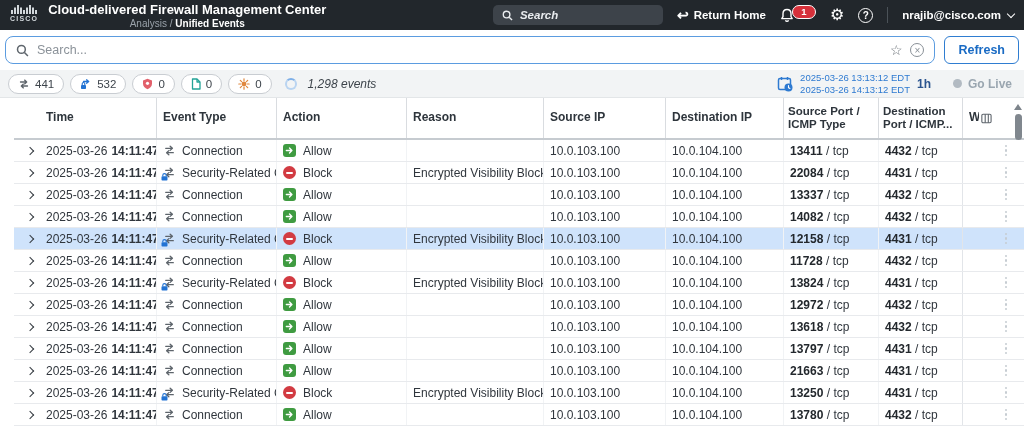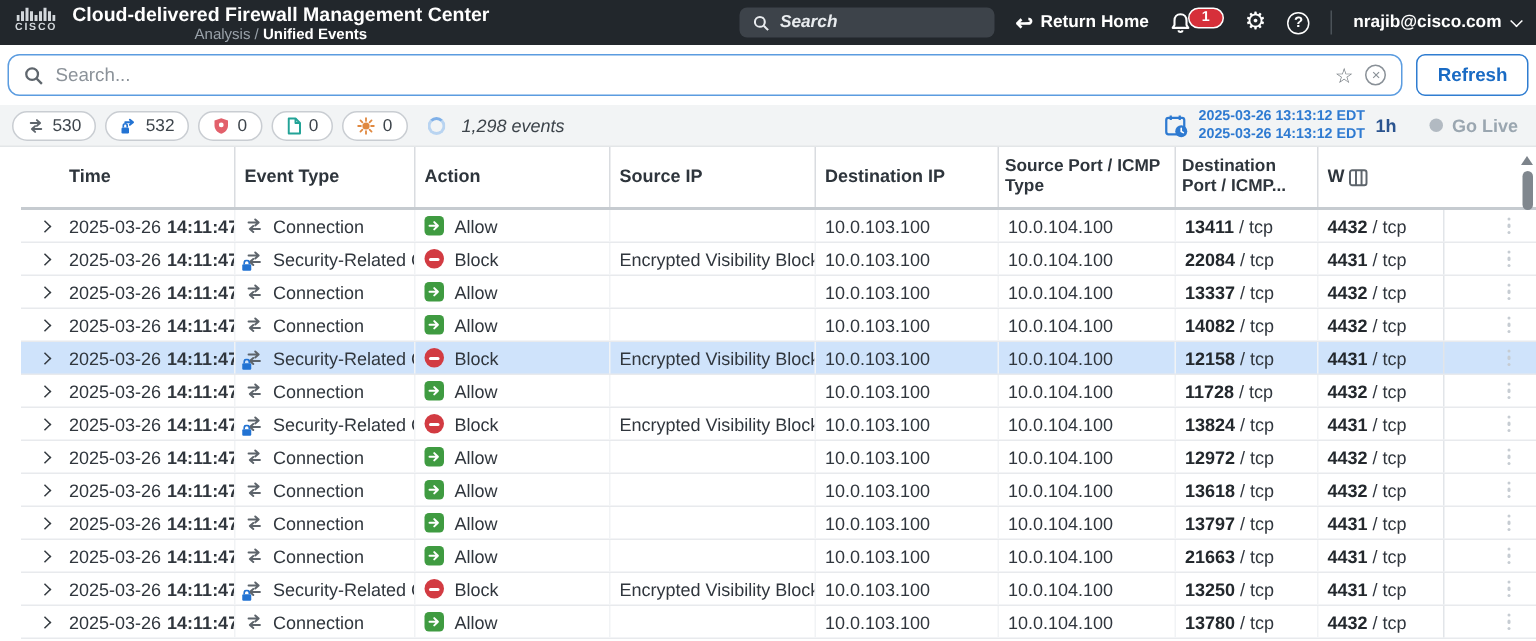--- a/index.html
+++ b/index.html
@@ -51,21 +51,21 @@
   
   .chips-row { height:28px; background:#f2f4f5; display:flex; align-items:center;
     padding:0 8px; gap:6px; border-bottom:1px solid #e3e6e8; }
   .chip { background:#fff; border:1px solid #c9cdd2; border-radius:12px; height:20px;
     padding:0 9px; display:flex; align-items:center; gap:5px; font-size:11.5px;
     color:#3d444b; cursor:pointer; }
   .spinner { width:12px; height:12px; border:2px solid #b9d4f1; border-top-color:#7fb0e8;
     border-radius:50%; margin-left:7px; }
   .events-count { font-style:italic; font-size:12px; color:#3d444b; margin-left:5px; }
   .timerange { margin-left:auto; display:flex; align-items:center; gap:7px; cursor:pointer; }
-  .tr-times { font-size:9.5px; color:#2e7ad1; line-height:1.2; font-weight:700; }
+  .tr-times { font-size:9.5px; color:#2e7ad1; line-height:1.2; font-weight:400; }
   .range-label { font-size:12px; font-weight:700; color:#2b548f; }
   .golive { display:flex; align-items:center; gap:6px; color:#9aa6b0; font-weight:700;
     font-size:12px; margin-left:16px; margin-right:4px; cursor:pointer; }
   .golive .dot { width:9px; height:9px; background:#b2bac2; border-radius:50%; }
 
   
   .table { position:relative; background:#fff; }
   .grid { display:grid; margin-left:14px;
     grid-template-columns:26px 116px 120px 130px 137px 122px 118px 95px 84px 36px 16px; }
   .thead { height:42px; align-items:center; font-weight:700; font-size:12px;
@@ -177,21 +177,21 @@
 </div>
 
 <div class="chips-row">
   <div class="chip">
     <svg width="12" height="12" viewBox="0 0 12 12">
       <g fill="none" stroke="#5d646b" stroke-width="1.3" stroke-linecap="round" stroke-linejoin="round">
         <path d="M2.5 4h6M6.6 2.1 8.7 4 6.6 5.9"></path>
           <path d="M9.5 8h-6M5.4 6.1 3.3 8l2.1 1.9"></path>
       </g>
     </svg>
-    <span>530</span>
+    <span>441</span>
   </div>
   <div class="chip">
     <svg width="12" height="12" viewBox="0 0 12 12">
       <g fill="none" stroke="#2273d3" stroke-width="1.3" stroke-linecap="round" stroke-linejoin="round">
         <path d="M3.5 3.5h5M6.6 1.8 8.7 3.5 6.6 5.2"></path>
       </g>
       <rect x="1" y="7" width="5" height="4" rx="0.8" fill="#2273d3"></rect>
       <path d="M2.2 7V5.8a1.3 1.3 0 0 1 2.6 0V7" fill="none" stroke="#2273d3" stroke-width="1.1"></path>
     </svg>
     <span>532</span>
@@ -248,20 +248,21 @@
     <span>Go Live</span>
   </div>
 </div>
 
 <div class="table">
   <div class="grid thead">
     <div class="th"></div>
     <div class="th">Time</div>
     <div class="th sep">Event Type</div>
     <div class="th sep">Action</div>
+    <div class="th sep">Reason</div>
     <div class="th sep">Source IP</div>
     <div class="th sep">Destination IP</div>
     <div class="th sep small">Source Port / ICMP Type</div>
     <div class="th sep small">Destination Port / ICMP...</div>
     <div class="th sep">
       <span class="wlabel">W</span>
       <svg class="cols-icon" width="13" height="13" viewBox="0 0 13 13">
         <rect x="1" y="1.5" width="11" height="10" rx="1.5" fill="none" stroke="#5d646b" stroke-width="1.3"></rect>
         <line x1="5" y1="1.5" x2="5" y2="11.5" stroke="#5d646b" stroke-width="1.3"></line>
         <line x1="8.7" y1="1.5" x2="8.7" y2="11.5" stroke="#5d646b" stroke-width="1.3"></line>

